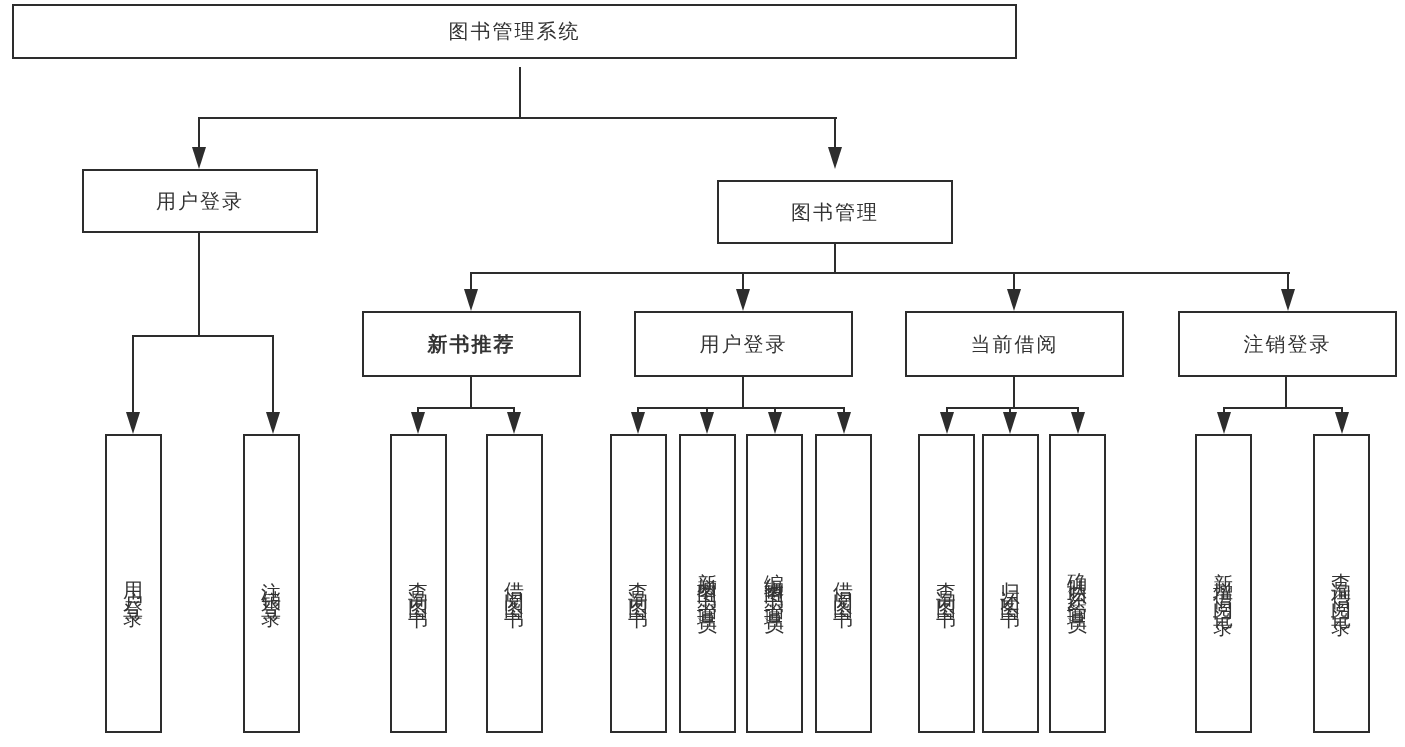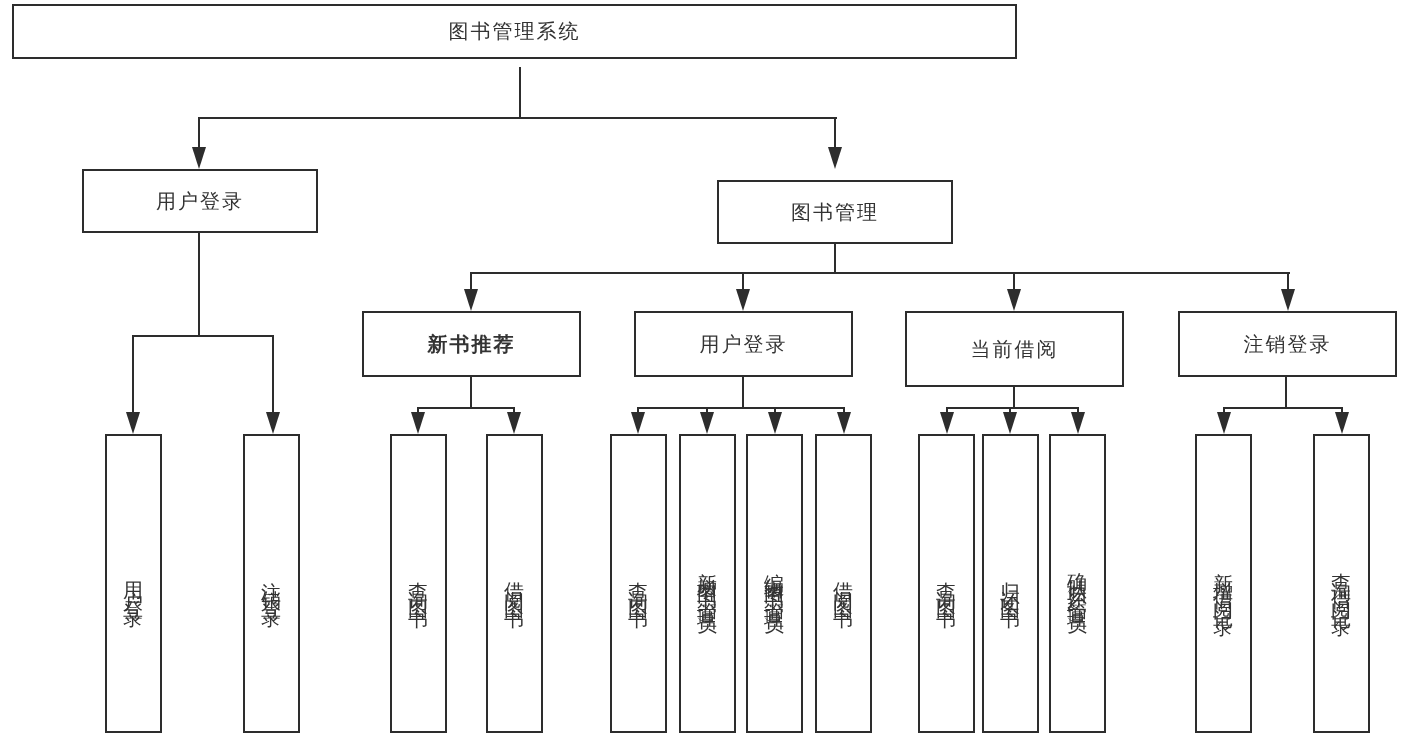--- a/index.html
+++ b/index.html
@@ -81,21 +81,21 @@
   <div class="arrowhead" style="left:464px;top:289px;"></div>
   <div class="vline" style="left:742px;top:274px;height:16px;"></div>
   <div class="arrowhead" style="left:736px;top:289px;"></div>
   <div class="vline" style="left:1013px;top:274px;height:16px;"></div>
   <div class="arrowhead" style="left:1007px;top:289px;"></div>
   <div class="vline" style="left:1287px;top:274px;height:16px;"></div>
   <div class="arrowhead" style="left:1281px;top:289px;"></div>
 
   <div class="hnode" style="left:362px;top:311px;width:219px;height:66px;font-weight:bold;">新书推荐</div>
   <div class="hnode" style="left:634px;top:311px;width:219px;height:66px;">用户登录</div>
-  <div class="hnode" style="left:905px;top:311px;width:219px;height:76px;">当前借阅</div>
+  <div class="hnode" style="left:905px;top:311px;width:219px;height:66px;">当前借阅</div>
   <div class="hnode" style="left:1178px;top:311px;width:219px;height:66px;">注销登录</div>
 
   <div class="vline" style="left:470px;top:377px;height:30px;"></div>
   <div class="hline" style="left:417px;top:407px;width:98px;"></div>
   <div class="vline" style="left:417px;top:409px;height:5px;"></div>
   <div class="arrowhead" style="left:411px;top:412px;"></div>
   <div class="vline" style="left:513px;top:409px;height:5px;"></div>
   <div class="arrowhead" style="left:507px;top:412px;"></div>
 
   <div class="vline" style="left:742px;top:377px;height:30px;"></div>

